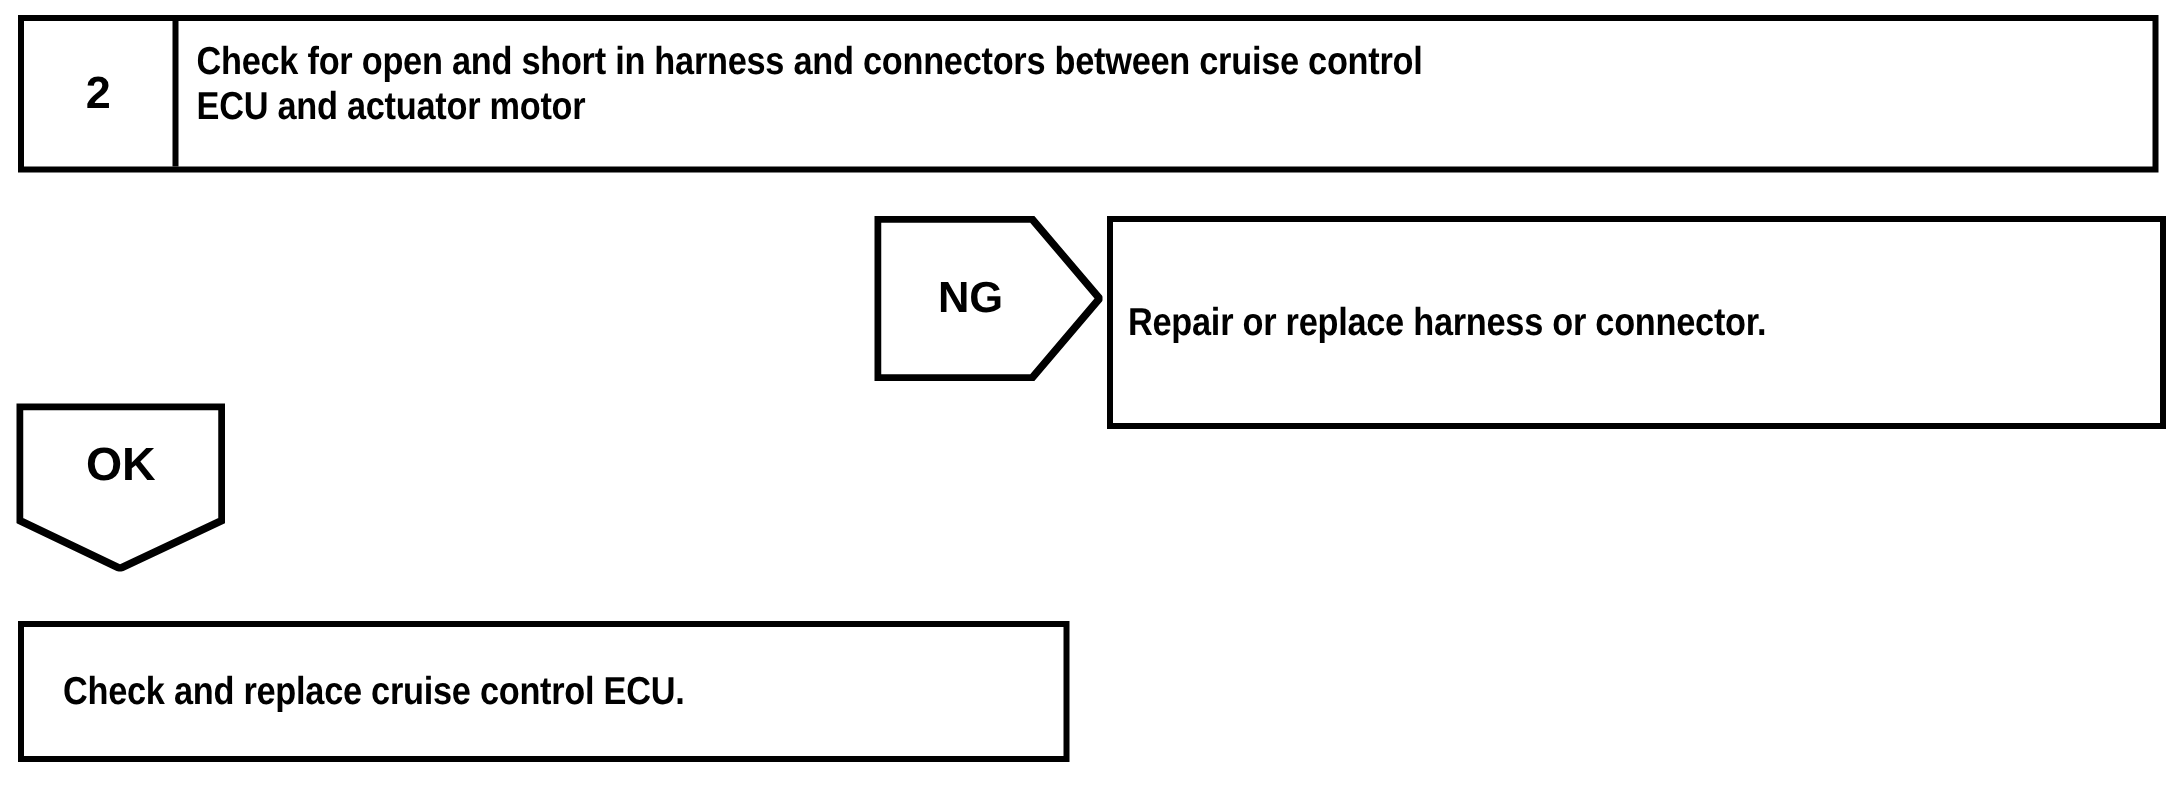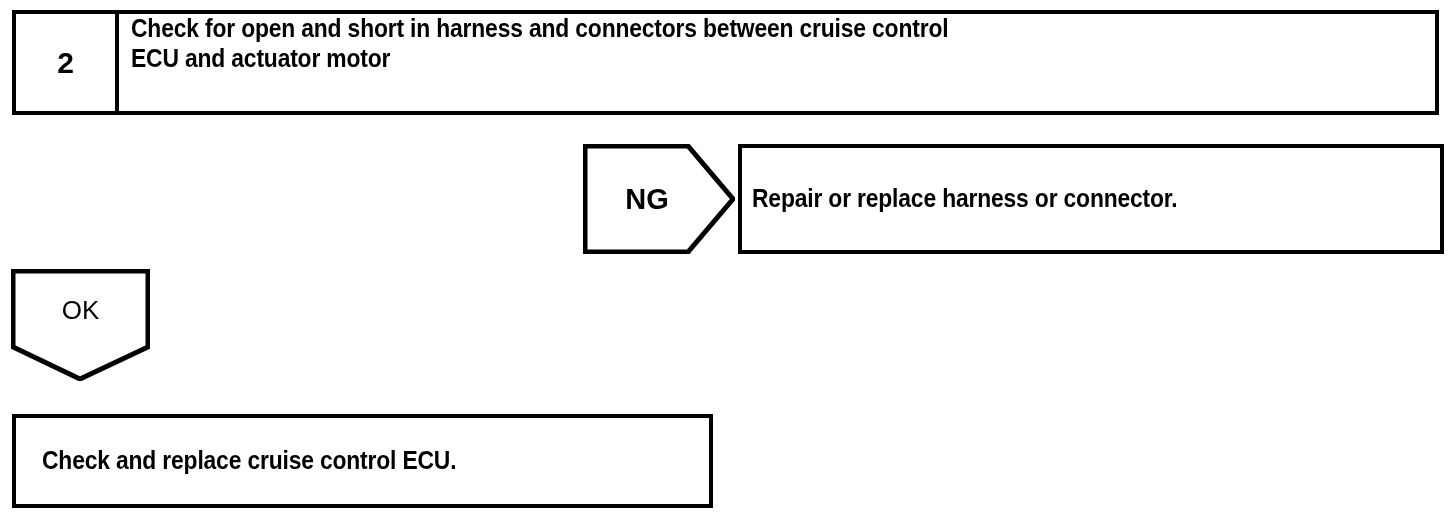--- a/index.html
+++ b/index.html
@@ -50,21 +50,21 @@
     font-weight: bold;
     font-family: "Liberation Sans", sans-serif;
     color: #000000;
     line-height: 1;
   }
   #step-instruction-cell {
     box-sizing: border-box;
     flex: 1 1 auto;
     display: flex;
     align-items: flex-start;
-    padding: 0 0 0 12px;
+    padding: 12px 0 0 12px;
   }
   .cond-text {
     font-family: "Liberation Sans", sans-serif;
     font-weight: bold;
     font-size: 26px;
     line-height: 1.15;
     color: #000000;
     transform: scaleX(0.88);
     transform-origin: left center;
     letter-spacing: -0.2px;
@@ -94,21 +94,21 @@
     font-size: 29px;
     color: #000000;
     pointer-events: none;
   }
 
   
   #repair-box {
     left: 738px;
     top: 144px;
     width: 706px;
-    height: 110px;
+    height: 142px;
     display: flex;
     align-items: center;
     padding-left: 10px;
     box-sizing: border-box;
   }
   .result-text {
     font-family: "Liberation Sans", sans-serif;
     font-weight: bold;
     font-size: 26px;
     line-height: 1.15;
@@ -130,22 +130,22 @@
   #ok-label {
     position: absolute;
     left: 0;
     top: 0;
     width: 139px;
     height: 82px;
     display: flex;
     align-items: center;
     justify-content: center;
     font-family: "Liberation Sans", sans-serif;
-    font-weight: normal;
-    font-size: 26px;
+    font-weight: bold;
+    font-size: 31px;
     color: #000000;
     pointer-events: none;
   }
 
   
   #final-box {
     left: 12px;
     top: 414px;
     width: 701px;
     height: 94px;

